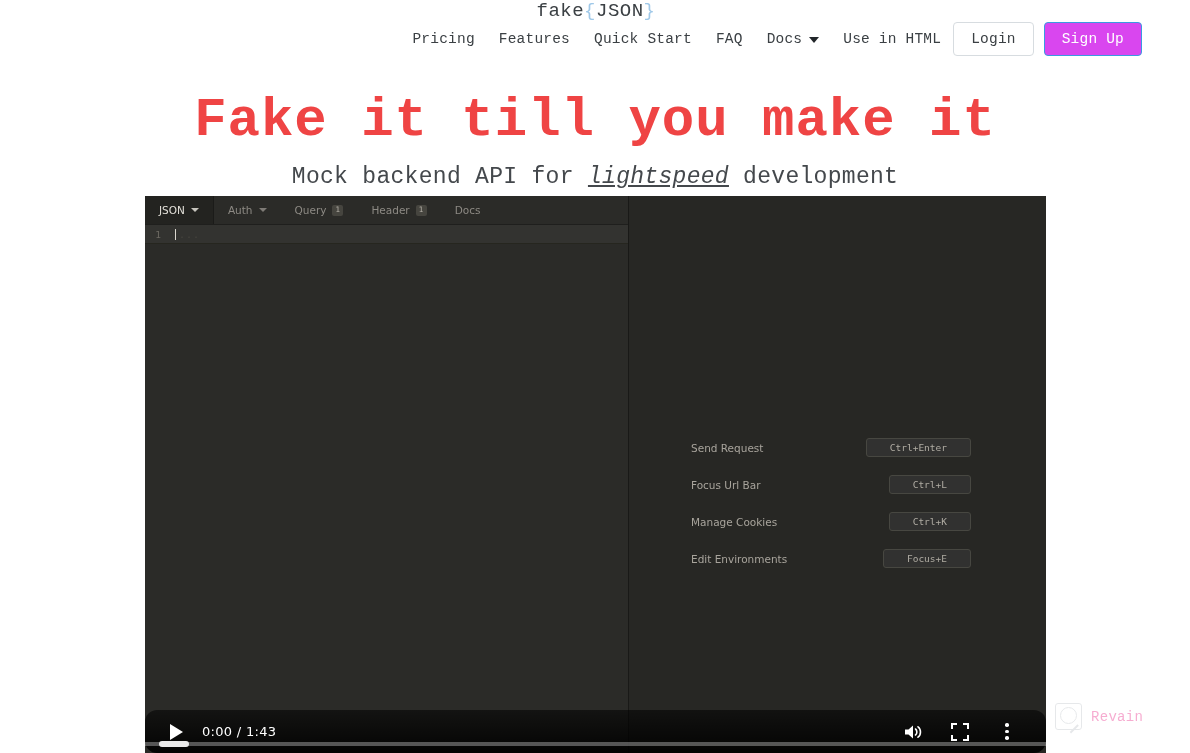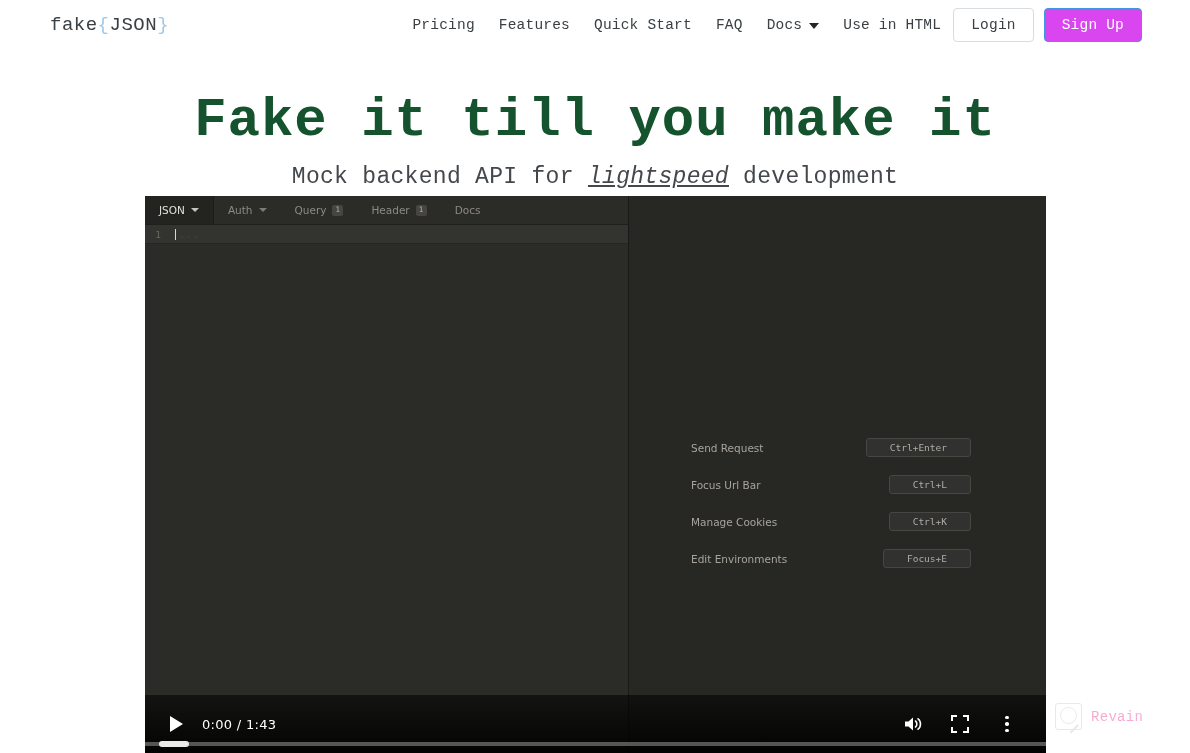--- a/index.html
+++ b/index.html
@@ -12,20 +12,21 @@
     overflow: hidden;
   }
 
   
   .site-header {
     height: 50px;
     display: flex;
     align-items: center;
     padding: 0 48px 0 50px;
     background: #ffffff;
+    flex-direction: column;
   }
 
   .logo {
     font-family: "Liberation Mono", "DejaVu Sans Mono", monospace;
     font-size: 19px;
     letter-spacing: 0.5px;
     color: #3b4044;
     white-space: nowrap;
   }
   .logo .brace { color: #9fc8e8; }
@@ -88,21 +89,21 @@
 
   
   .hero {
     text-align: center;
     padding-top: 40px;
   }
   .hero-title {
     font-family: "Liberation Mono", "DejaVu Sans Mono", monospace;
     font-weight: bold;
     font-size: 54px;
-    color: #14532d;
+    color: #ef4444;
     letter-spacing: 1px;
     line-height: 1.15;
   }
   .hero-sub {
     margin-top: 12px;
     font-family: "Liberation Mono", "DejaVu Sans Mono", monospace;
     font-size: 23px;
     color: #44484c;
     letter-spacing: 0.3px;
   }
@@ -254,25 +255,26 @@
     border-radius: 3px;
     padding: 3px 23px;
     background: #313130;
     white-space: nowrap;
   }
 
   
   .controls {
     position: absolute;
     left: 0; right: 0; bottom: 0;
-    height: 58px;
+    height: 43px;
     background: linear-gradient(to bottom, rgba(0,0,0,0.55), rgba(0,0,0,0.92));
     display: flex;
     align-items: center;
     padding: 0 14px;
+    border-radius: 12px;
   }
 
   .ctrl-icon {
     width: 34px;
     height: 34px;
     display: inline-flex;
     align-items: center;
     justify-content: center;
     cursor: pointer;
   }

